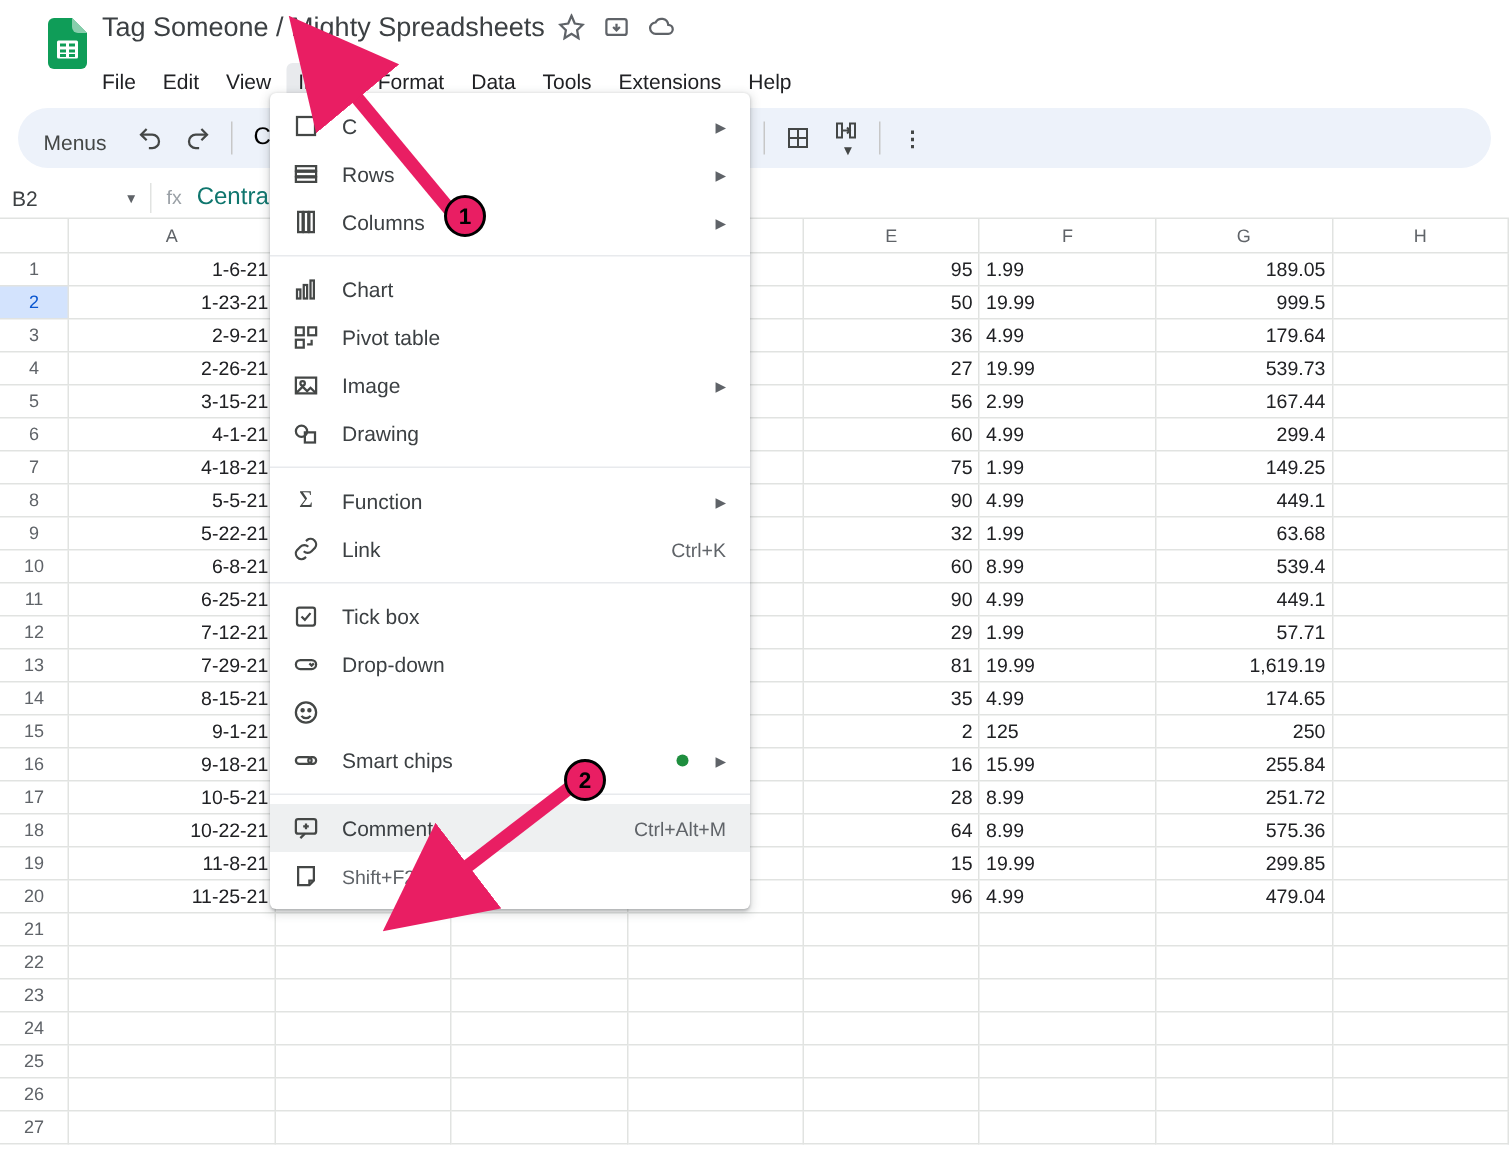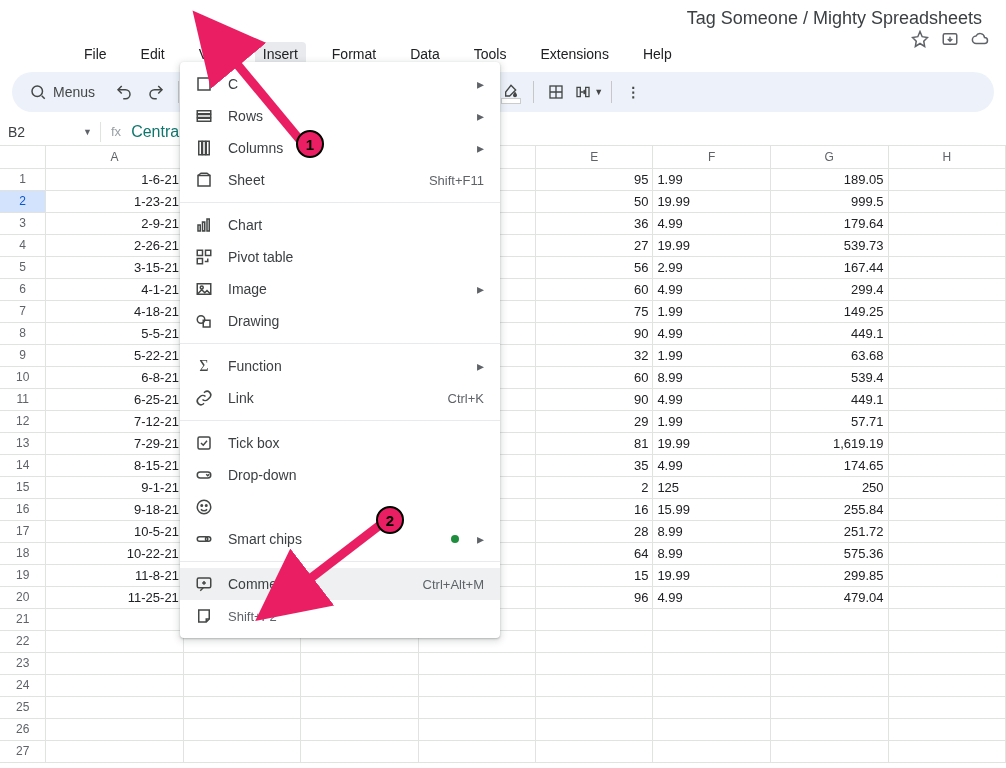--- a/index.html
+++ b/index.html
@@ -1,32 +1,32 @@
 <!DOCTYPE html>
 <html><head>
 <meta charset="utf-8">
 <style>
   * { box-sizing: border-box; margin: 0; padding: 0; font-family: "Google Sans", Arial, sans-serif; }
   body { background: #fff; overflow: hidden; width: 1006px; height: 768px; position: relative; }
   
   
-  .header { display: flex; align-items: flex-end; padding: 8px 16px 0 32px; height: 40px; flex-direction: column; }
+  .header { display: flex; align-items: flex-start; padding: 8px 16px 0 32px; height: 40px; }
   .logo { width: 26px; height: 34px; margin-right: 10px; position:relative; top:4px;}
   .doc-title { font-size: 18px; color: #3c4043; margin-right: 8px; font-weight:400;}
   .title-icons { display: flex; gap: 10px; color: #5f6368; }
   .title-icons span { display:inline-flex; align-items:center; justify-content:center; width:20px; height:20px; }
   
   
   .menubar { display: flex; padding: 2px 16px 6px 60px; gap: 2px; font-size: 14px; color: #202124; }
-  .menu-item { padding: 4px 8px; border-radius: 4px; cursor: default; margin-left: 16px; }
+  .menu-item { padding: 4px 8px; border-radius: 4px; cursor: default; }
   .menu-item.open { background: #e8eaed; }
   
   
   .toolbar { display:flex; align-items:center; margin: 0 12px; background:#edf2fa; border-radius: 24px; height:40px; padding: 0 10px; gap:4px; }
-  .tb-btn { display:inline-flex; align-items:center; justify-content:center; min-width:28px; height:28px; border-radius:4px; color:#444746; font-size:14px; }
+  .tb-btn { display:inline-flex; align-items:center; justify-content:center; min-width:28px; height:28px; border-radius:4px; color:#444746; font-size:14px;flex-direction:column; }
   .tb-sep { width:1px; height:22px; background:#c7c7c7; margin:0 4px; }
   .menus-box { display:flex; align-items:center; gap:6px; background:transparent; padding:4px 10px 4px 6px; border-radius:16px; }
   .menus-box svg { width:18px; height:18px; }
   .font-box { display:flex; align-items:center; gap:4px; padding:0 6px; }
   .triangle { font-size:9px; color:#444746; }
   .size-box { display:flex; align-items:center; border:1px solid #747775; border-radius:4px; overflow:hidden;}
   .size-box .sbtn { width:24px; height:24px; display:flex; align-items:center; justify-content:center; }
   .size-box .sval { width:28px; text-align:center; border-left:1px solid #747775; border-right:1px solid #747775; height:24px; line-height:24px; font-size:13px;}
   .text-color { position:relative; }
   .text-color::after { content:""; position:absolute; left:4px; right:4px; bottom:2px; height:4px; background:#000; }
@@ -580,30 +580,20 @@
       <span class="dd-icon">
         <svg width="18" height="18" viewBox="0 0 24 24" fill="none" stroke="#444746" stroke-width="2">
           <rect x="5" y="3" width="4" height="18"></rect>
           <rect x="10" y="3" width="4" height="18"></rect>
           <rect x="15" y="3" width="4" height="18"></rect>
         </svg>
       </span>
       <span class="dd-text">Columns</span>
       <span class="dd-sub">▸</span>
     </div>
-    <div class="dd-row">
-      <span class="dd-icon">
-        <svg width="18" height="18" viewBox="0 0 24 24" fill="none" stroke="#444746" stroke-width="2">
-          <rect x="4" y="6" width="16" height="14"></rect>
-          <path d="M4 6l4-3h8l4 3"></path>
-        </svg>
-      </span>
-      <span class="dd-text">Sheet</span>
-      <span class="dd-short">Shift+F11</span>
-    </div>
     <div class="dd-sep"></div>
     <div class="dd-row">
       <span class="dd-icon">
         <svg width="18" height="18" viewBox="0 0 24 24" fill="none" stroke="#444746" stroke-width="2">
           <rect x="4" y="12" width="3" height="8"></rect>
           <rect x="10" y="8" width="3" height="12"></rect>
           <rect x="16" y="4" width="3" height="16"></rect>
         </svg>
       </span>
       <span class="dd-text">Chart</span>

